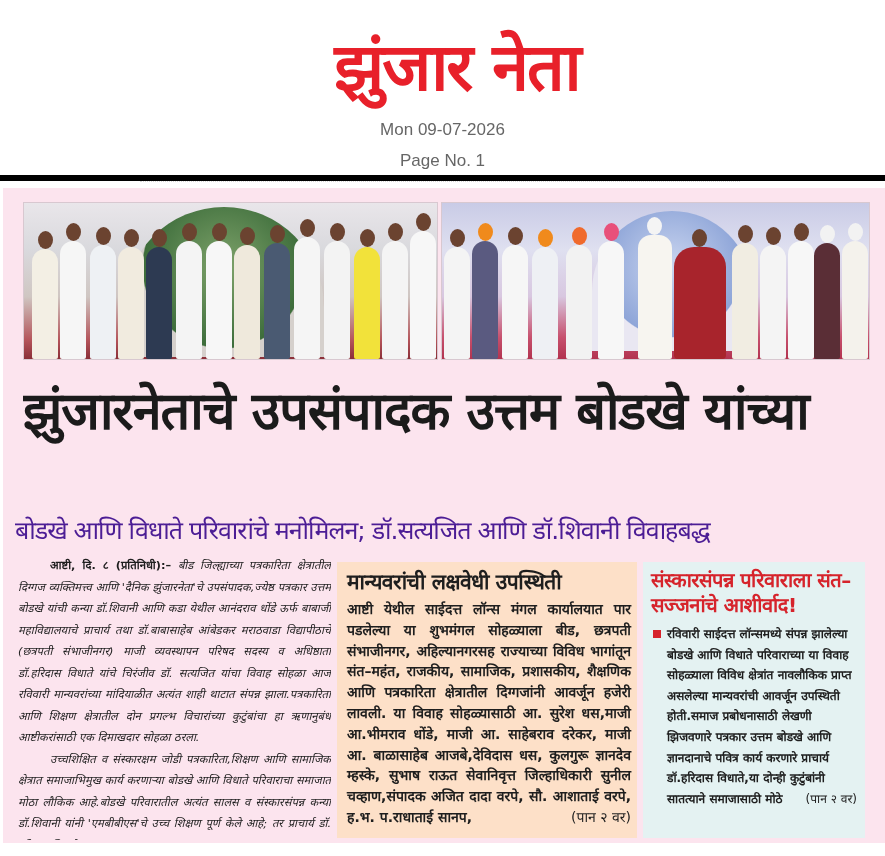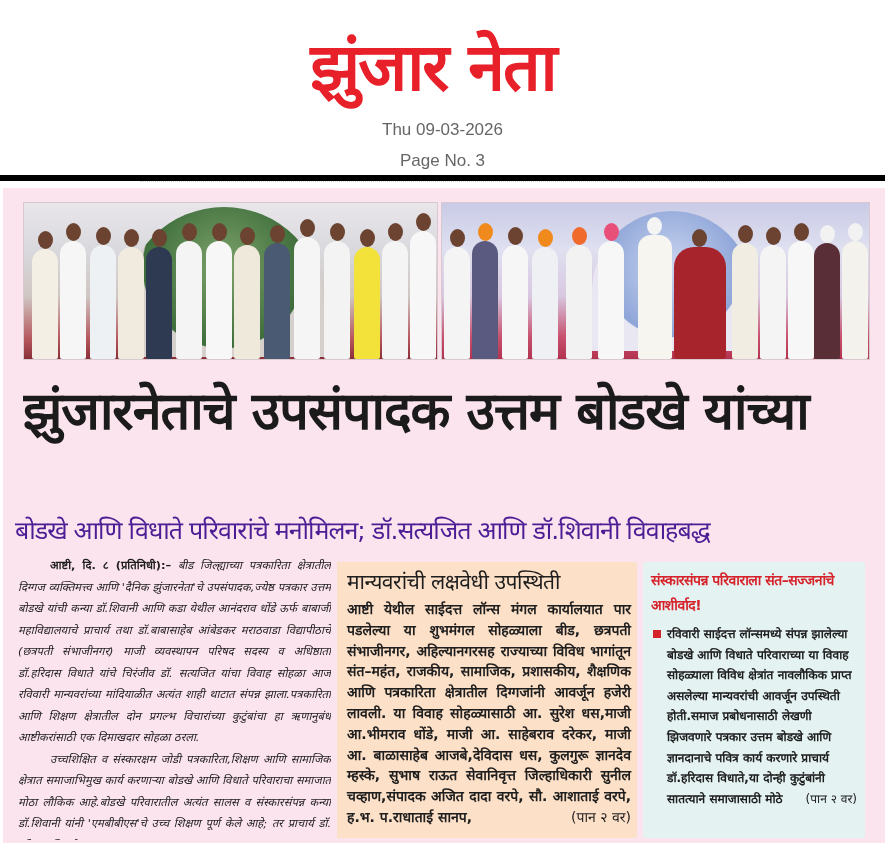--- a/index.html
+++ b/index.html
@@ -2,21 +2,21 @@
 <html><head>
 <meta charset="utf-8">
 <style>
   html, body { margin: 0; padding: 0; }
   body {
     width: 885px; height: 856px; background: #ffffff; overflow: hidden;
     font-family: "DejaVu Sans", sans-serif; position: relative;
   }
   .masthead { position: absolute; left: 0; top: 0; width: 885px; height: 176px; text-align: center; }
   .logo {
-    position: absolute; left: 288px; top: 28px; width: 290px; height: 80px;
+    position: absolute; left: 312px; top: 28px; width: 290px; height: 80px;
     color: #e8202a; font-weight: bold; font-size: 66px; line-height: 80px;
     font-family: "DejaVu Sans", sans-serif; letter-spacing: -2px; text-align: center;
   }
   .date { position: absolute; left: 0; width: 885px; top: 120px; font-size: 17px; color: #666; font-family: "Liberation Sans", sans-serif; }
   .pageno { position: absolute; left: 0; width: 885px; top: 151px; font-size: 17px; color: #666; font-family: "Liberation Sans", sans-serif; }
   .rule { position: absolute; left: 0; top: 175px; width: 885px; height: 6px; background: #000; }
   .cutline { position: absolute; left: 140px; top: 181px; width: 600px; height: 6px; border-top: 1px dotted #bbb; opacity: .6; }
 
   .page {
     position: absolute; left: 3px; top: 188px; width: 878px; height: 655px;
@@ -56,39 +56,39 @@
     font-size: 11.3px; line-height: 21.5px; color: #1e1e1e; font-style: italic;
     text-align: justify; font-family: "DejaVu Sans", sans-serif; overflow: hidden;
   }
   .col1 p { margin: 0; text-indent: 32px; }
   .col1 b { font-style: normal; }
 
   .box-mid {
     position: absolute; left: 334px; top: 374px; width: 300px; height: 276px;
     background: #fde0c8; padding: 0 0 0 6px; box-sizing: border-box;
   }
-  .box-mid h2 { margin: 6px 6px 3px 4px; font-size: 21px; line-height: 28px; color: #1e1e1e; font-weight: normal; white-space: nowrap; letter-spacing: -0.5px; }
+  .box-mid h2 { margin: 6px 6px 3px 4px; font-size: 21px; line-height: 28px; color: #1e1e1e; font-weight: bold; white-space: nowrap; letter-spacing: -0.5px; }
   .box-mid .body { font-size: 14px; line-height: 20.8px; color: #1e1e1e; font-weight: bold; padding-left: 4px; padding-right: 6px; text-align: justify; }
 
   .box-right {
     position: absolute; left: 640px; top: 374px; width: 222px; height: 276px;
     background: #e4f2f2; box-sizing: border-box; padding: 6px 8px;
   }
-  .box-right h2 { margin: 0 0 6px 0; font-size: 14px; line-height: 25px; color: #d6232b; font-weight: bold; letter-spacing: -0.5px; }
+  .box-right h2 { margin: 0 0 6px 0; font-size: 20px; line-height: 25px; color: #d6232b; font-weight: bold; letter-spacing: -0.5px; }
   .box-right .body { font-size: 12px; line-height: 20.6px; color: #1e1e1e; font-weight: bold; padding-left: 16px; position: relative; }
   .bullet { position: absolute; left: 2px; top: 6px; width: 8px; height: 8px; background: #d6232b; }
   .cont { float: right; font-weight: normal; }
 </style>
 </head>
 <body>
 
 <div class="masthead">
   <div class="logo">झुंजार नेता</div>
-  <div class="date">Thu 09-03-2026</div>
-  <div class="pageno">Page No. 3</div>
+  <div class="date">Mon 09-07-2026</div>
+  <div class="pageno">Page No. 1</div>
 </div>
 <div class="rule"></div>
 <div class="cutline"></div>
 
 <div class="page">
 
   <div class="photo photo-left">
     <div class="arch"></div>
     <div class="person" style="left:8px;height:110px;background:#f3efe4;">
         <div class="head"></div>

